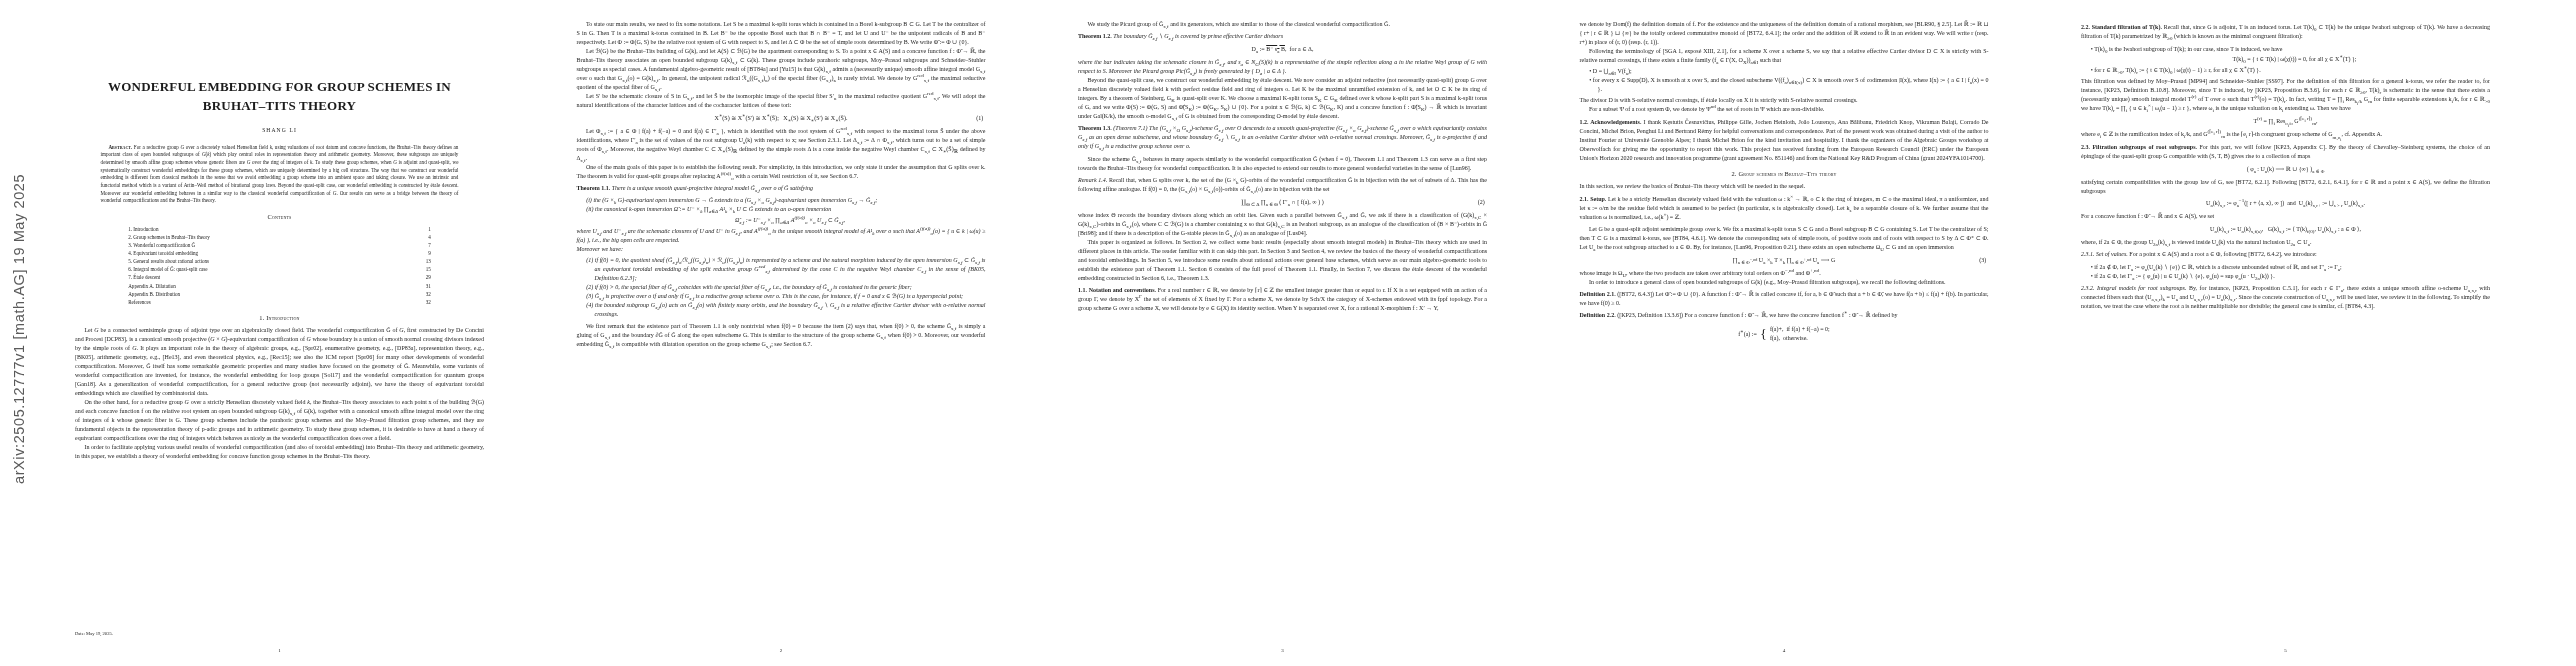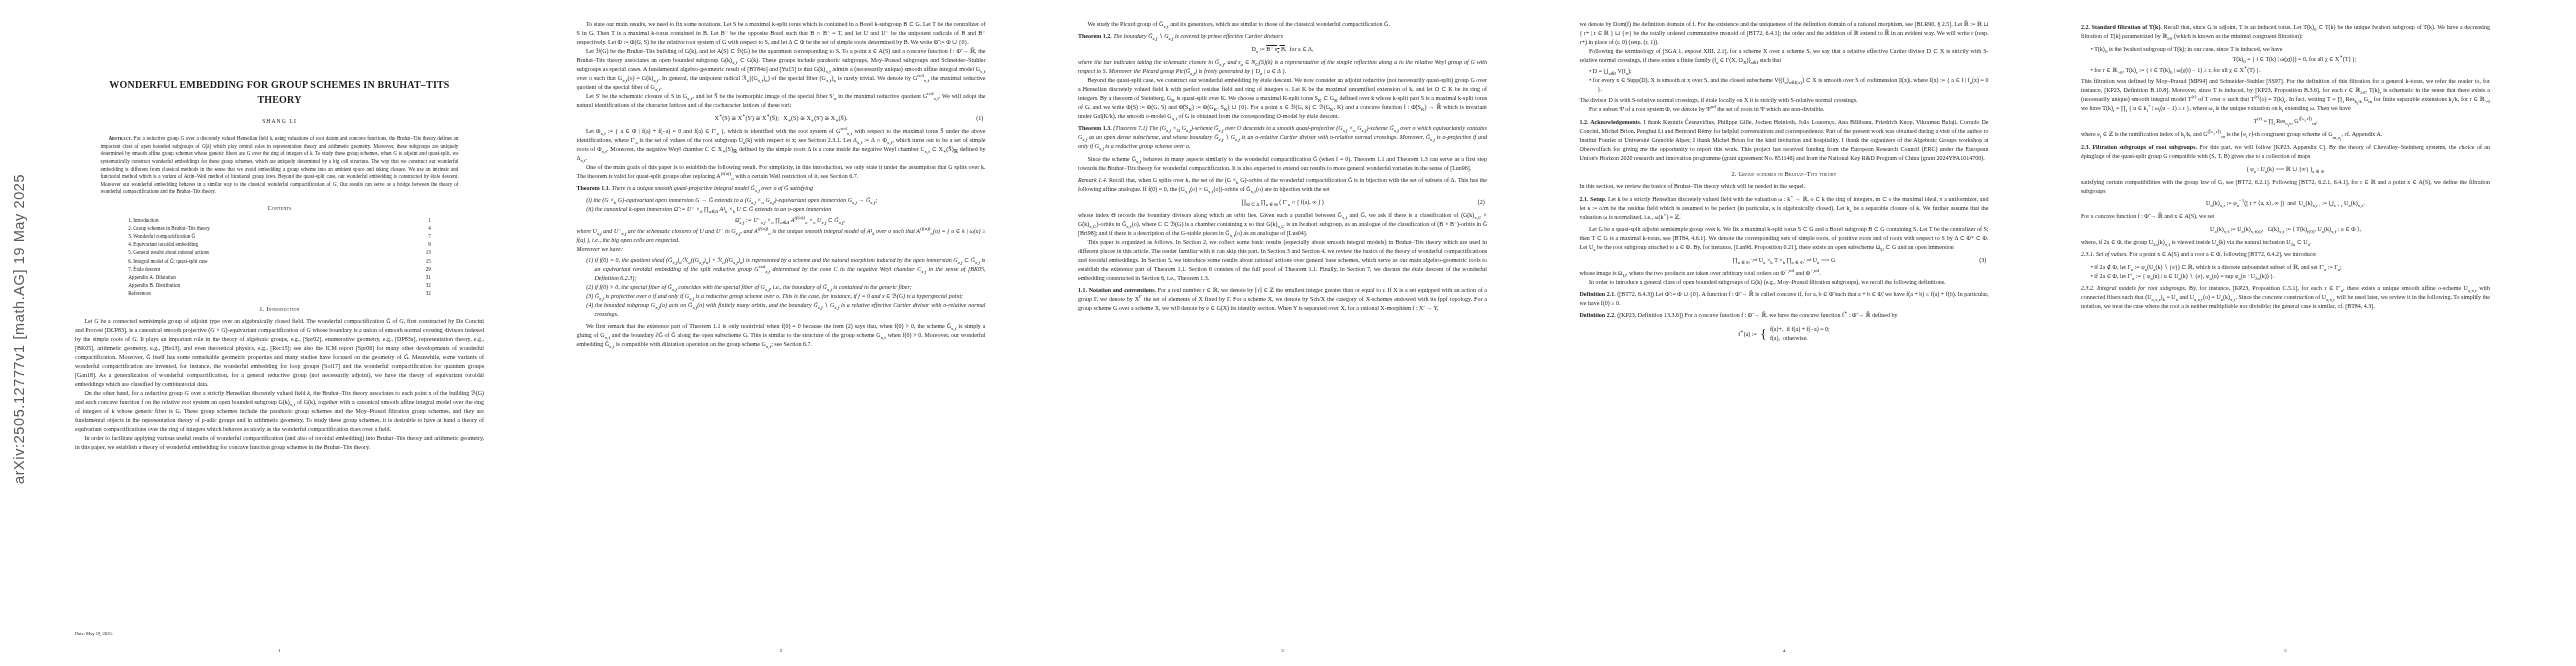--- a/index.html
+++ b/index.html
@@ -12,21 +12,21 @@
     position:absolute;left:6.7px;top:106px;height:445px;width:24.5px;
     display:flex;align-items:center;justify-content:center;
     writing-mode:vertical-rl;transform:rotate(180deg);
     font-family:"Liberation Sans","DejaVu Sans",sans-serif;
     font-size:14.5px;color:#5a5a5a;letter-spacing:0.6px;white-space:nowrap;
   }
   .pages{position:absolute;left:36px;top:0;display:flex;gap:14.5px;}
   .page{width:487px;height:667px;position:relative;flex:none;background:#fff;}
   .page-inner{position:absolute;left:39px;right:39px;top:20px;}
   .page.first .page-inner{top:78px;}
-  .title{text-align:center;font-weight:700;font-size:10px;line-height:1.45;margin:0 22px 11px;letter-spacing:0.2px;}
+  .title{text-align:center;font-weight:700;font-size:13px;line-height:1.45;margin:0 22px 11px;letter-spacing:0.2px;}
   .author{text-align:center;font-size:5.6px;letter-spacing:1.1px;margin:0 0 11px;}
   .abstract{font-size:5.1px;line-height:1.5;text-align:justify;margin:0 25.6px 7.8px;text-indent:7.8px;}
   .sc{font-variant:small-caps;font-weight:600;}
   .heading{text-align:center;font-variant:small-caps;font-size:6.4px;margin:7.8px 0 5px;letter-spacing:0.2px;}
   .toc{width:74%;margin:0 auto 1.1px;font-size:5.1px;line-height:1.6;}
   .toc-row{display:flex;justify-content:space-between;}
   .para{font-size:6px;line-height:1.5;text-align:justify;text-indent:9.4px;margin:0;}
   .labeled{font-size:6px;line-height:1.5;text-align:justify;text-indent:0;margin:3.3px 0;}
   .noindent{text-indent:0;}
   .it{font-style:italic;}

